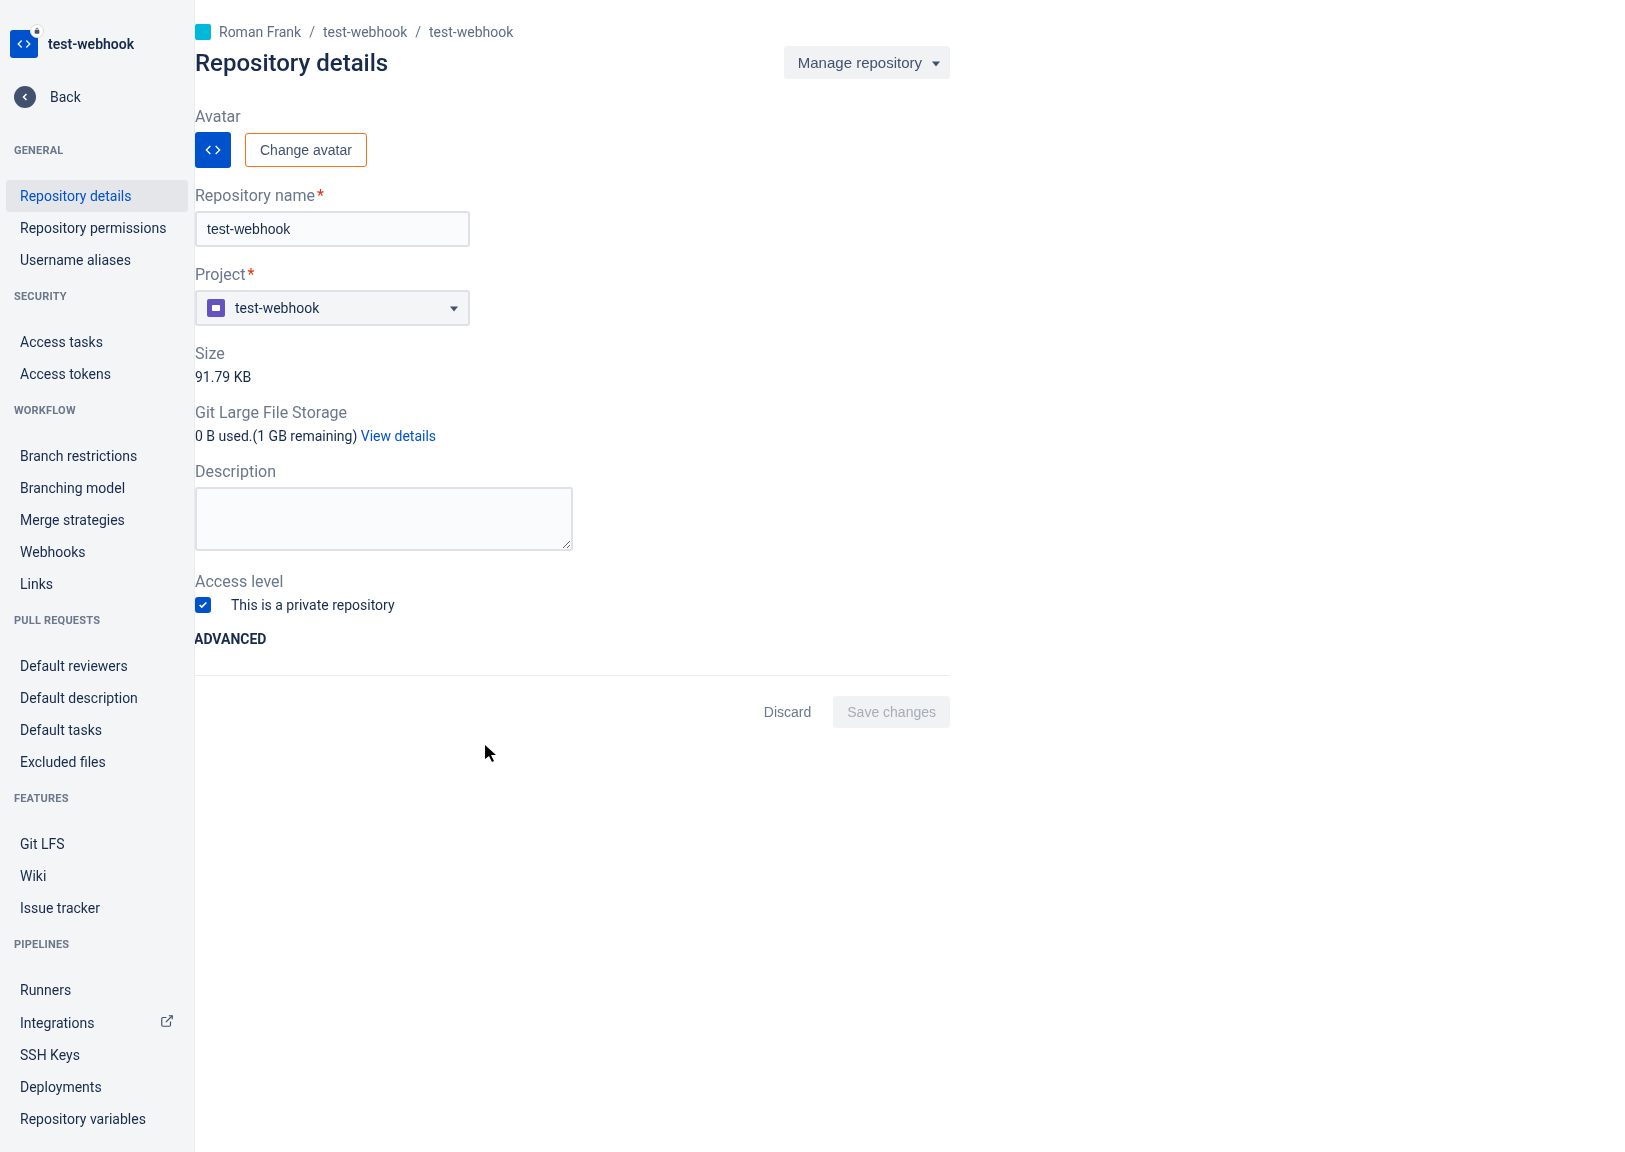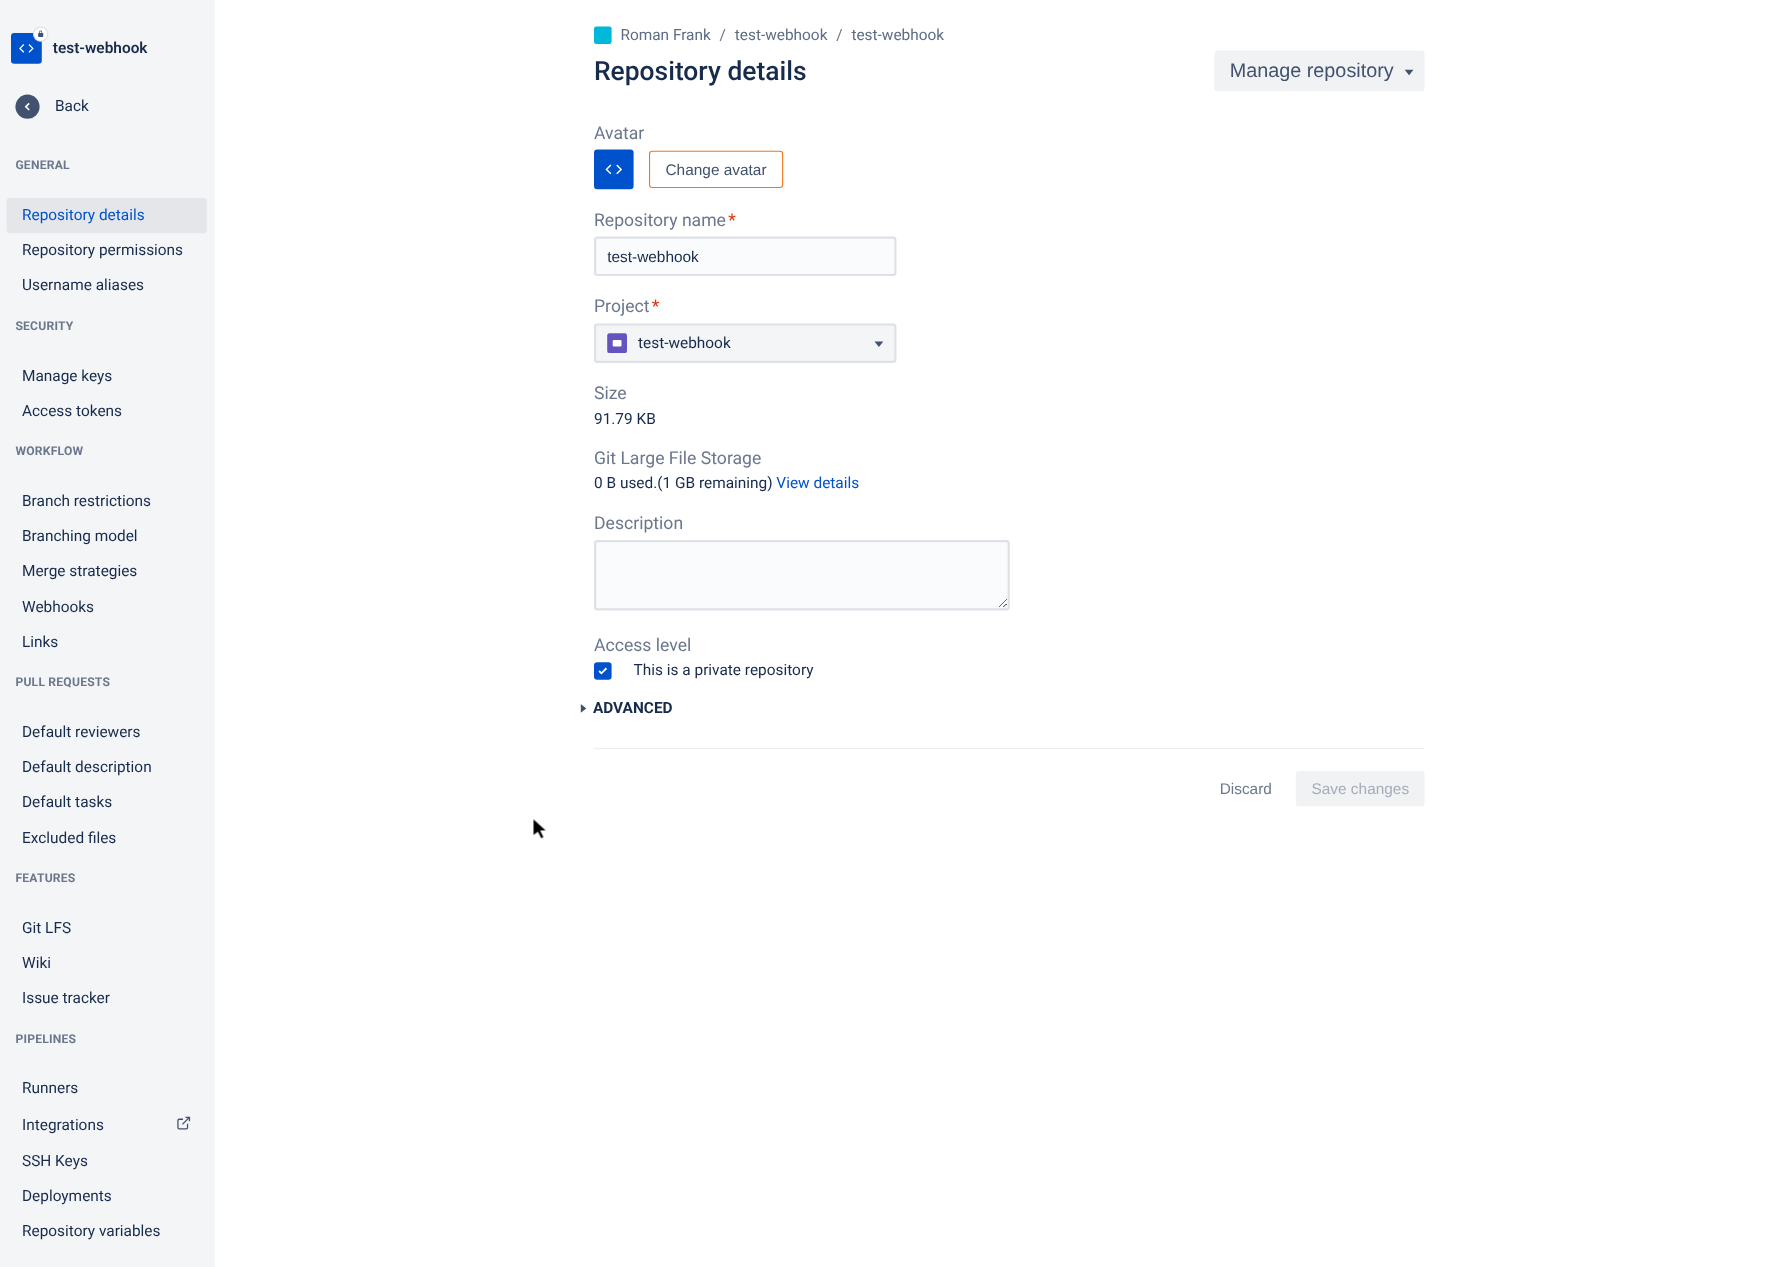--- a/index.html
+++ b/index.html
@@ -106,21 +106,20 @@
   .ext-icon { color:#42526e; }
 
   
   .main {
     flex: 1;
     padding: 24px 0 0 0;
     overflow-y:auto;
   }
   .content {
     max-width: 755px;
-    margin-left: 345px;
   }
   .breadcrumb {
     display:flex;
     align-items:center;
     font-size: 14px;
     color: #5e6c84;
     gap: 8px;
     margin-bottom: 6px;
   }
   .breadcrumb .bc-icon {
@@ -136,21 +135,21 @@
   .page-title {
     font-size: 24px;
     font-weight: 500;
     color:#172b4d;
   }
   .manage-btn {
     background:#f1f2f4;
     border:none;
     border-radius:3px;
     padding: 8px 28px 8px 14px;
-    font-size:18px;
+    font-size:15px;
     color:#42526e;
     font-weight:500;
     cursor:pointer;
     position:relative;
   }
   .manage-btn::after {
     content: '';
     position:absolute;
     right:10px;top:50%;
     transform:translateY(-30%);
@@ -308,21 +307,21 @@
     </div>
   <div class="nav-item">
       <span>Repository permissions</span>
     </div>
   <div class="nav-item">
       <span>Username aliases</span>
     </div>
 
   <div class="nav-section-title">SECURITY</div>
   <div class="nav-item">
-      <span>Manage keys</span>
+      <span>Access tasks</span>
     </div>
   <div class="nav-item">
       <span>Access tokens</span>
     </div>
 
   <div class="nav-section-title">WORKFLOW</div>
   <div class="nav-item">
       <span>Branch restrictions</span>
     </div>
   <div class="nav-item">

